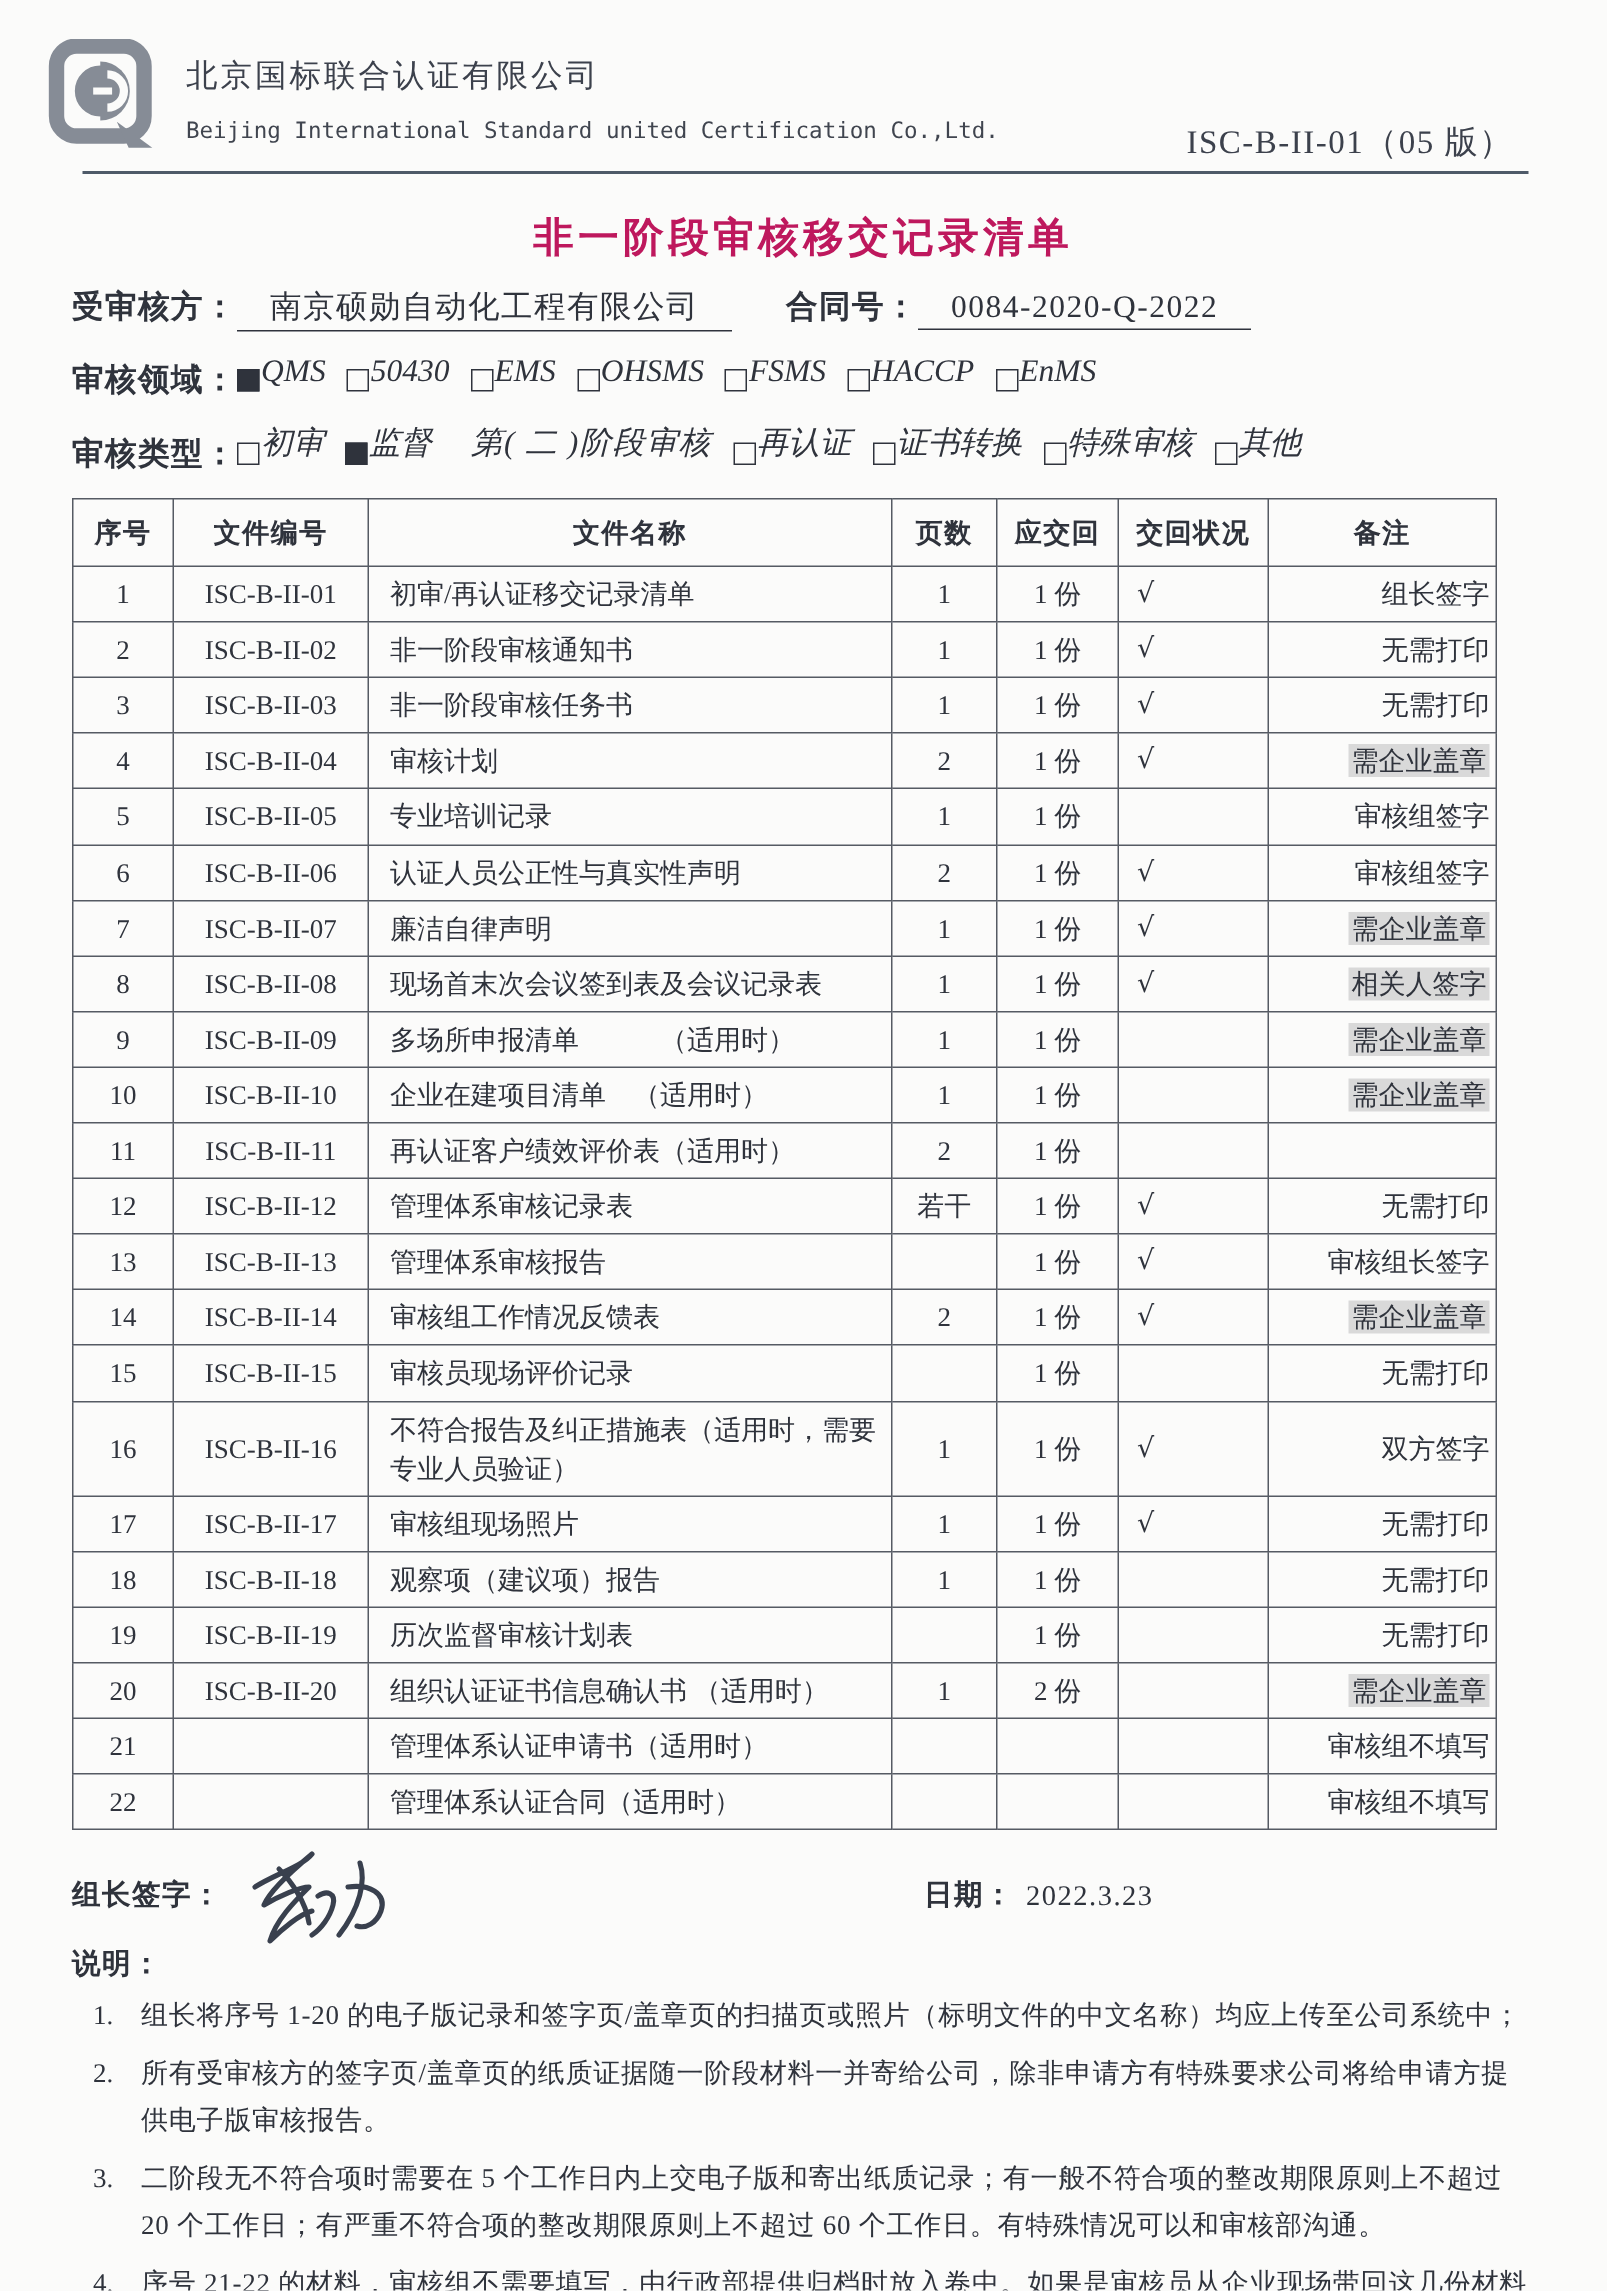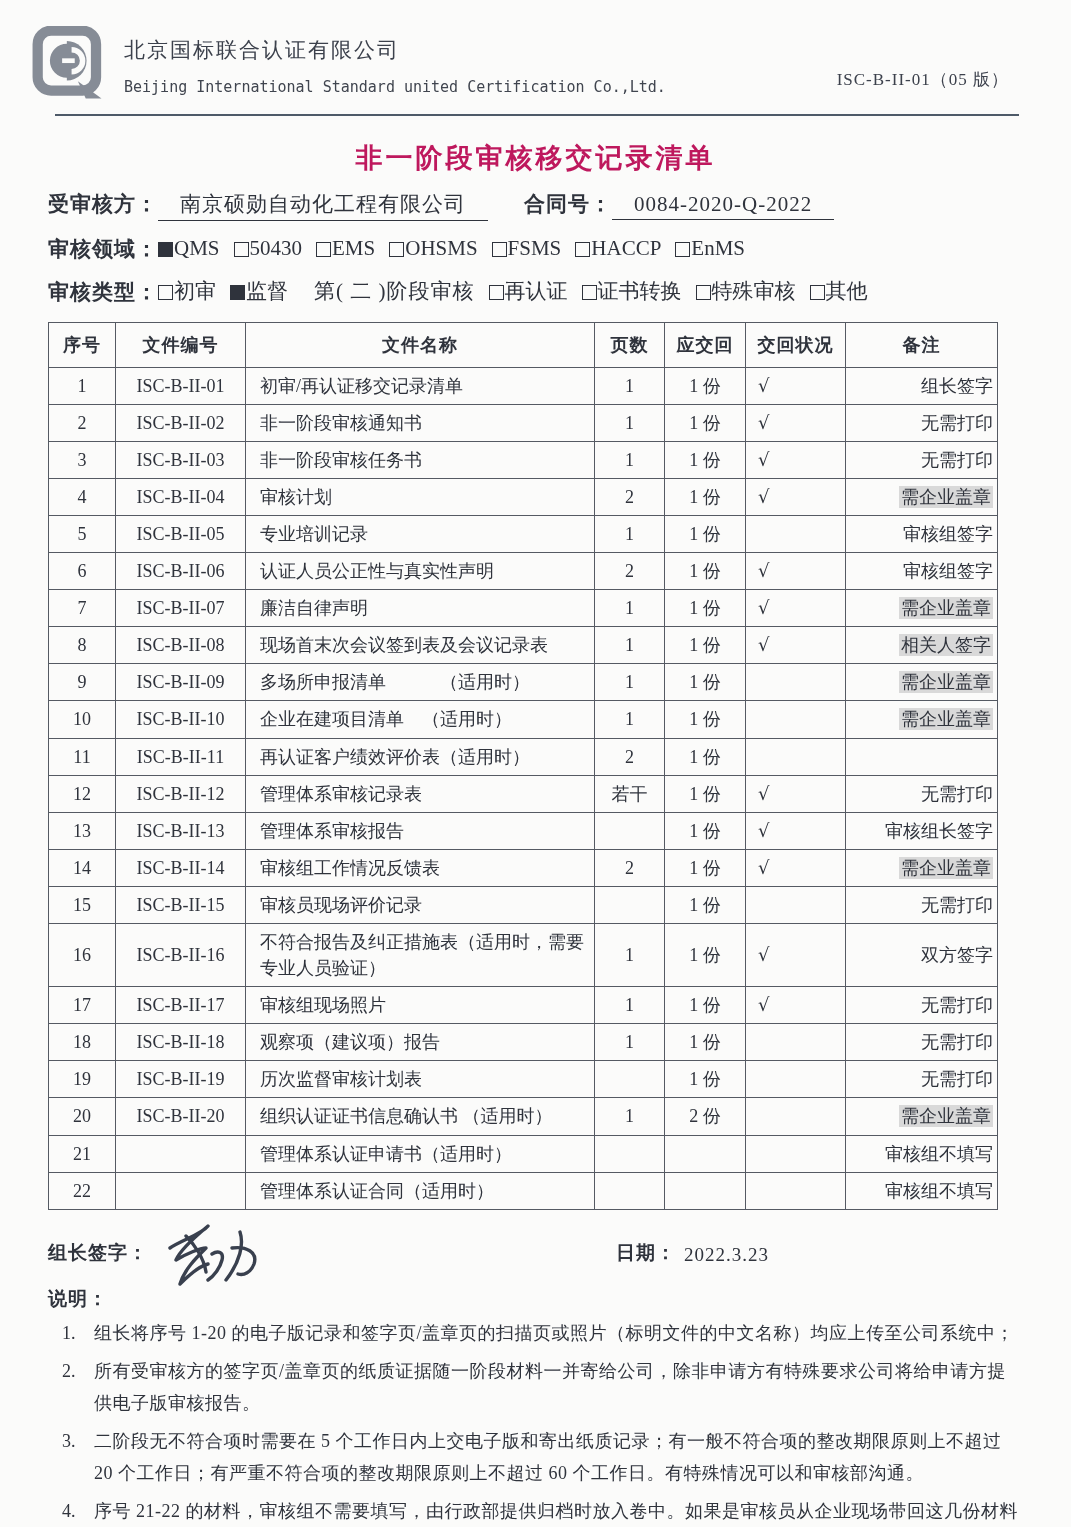--- a/index.html
+++ b/index.html
@@ -19,30 +19,30 @@
     font-family:"Liberation Serif","DejaVu Serif",serif;
     overflow:hidden;
     position:relative;
   }
   
   .hdr{display:flex;align-items:flex-start;padding:26px 50px 0 30px;position:relative;}
   .logo{width:80px;height:82px;flex:0 0 auto;}
   .hdr-names{margin-left:14px;padding-top:10px;}
   .company-cn{font-size:21px;letter-spacing:2px;color:var(--ink-soft);}
   .company-en{margin-top:14px;font-size:15px;font-family:"DejaVu Sans Mono","Liberation Mono",monospace;color:#40454f;}
-  .doc-code{position:absolute;right:62px;top:68px;font-size:17px;color:var(--ink-soft);letter-spacing:1px;}
+  .doc-code{position:absolute;right:62px;top:80px;font-size:22px;color:var(--ink-soft);letter-spacing:1px;}
   .hdr-rule{margin:6px 52px 0 55px;border:none;border-top:2px solid #4e5a68;height:0;}
   
   .title{margin-top:24px;text-align:center;font-size:27px;font-weight:bold;letter-spacing:3px;color:#be185d;}
   .form-line{margin:14px 0 0 48px;font-size:21px;display:flex;align-items:baseline;color:var(--ink);}
   .f-label{font-weight:bold;letter-spacing:1px;}
   .f-underline{border-bottom:1.5px solid var(--ink);padding:0 22px 2px 22px;letter-spacing:1px;}
   .gap-lg{width:36px;}
   .opts{display:flex;align-items:center;flex-wrap:wrap;}
-  .opt{display:inline-flex;align-items:center;margin-right:14px;}
+  .opt{display:inline-flex;align-items:flex-end;margin-right:14px;font-style:italic;}
   .opt:last-child{margin-right:0;}
   .cbox{display:inline-block;width:15px;height:15px;border:1.6px solid var(--ink);margin-right:1px;position:relative;top:1px;background:transparent;}
   .cbox.checked{background:var(--ink);}
   .opt-suffix{margin-left:26px;letter-spacing:1px;}
   
   table{border-collapse:collapse;margin:16px 0 0 48px;table-layout:fixed;width:949px;font-size:18px;}
   col.c-no{width:67px;} col.c-code{width:130px;} col.c-name{width:349px;}
   col.c-pages{width:70px;} col.c-due{width:81px;} col.c-ret{width:100px;} col.c-remark{width:152px;}
   th,td{border:1.4px solid var(--border);padding:5px 4px;line-height:1.45;color:var(--ink);}
   th{font-weight:bold;text-align:center;padding:9px 4px;letter-spacing:1px;}

